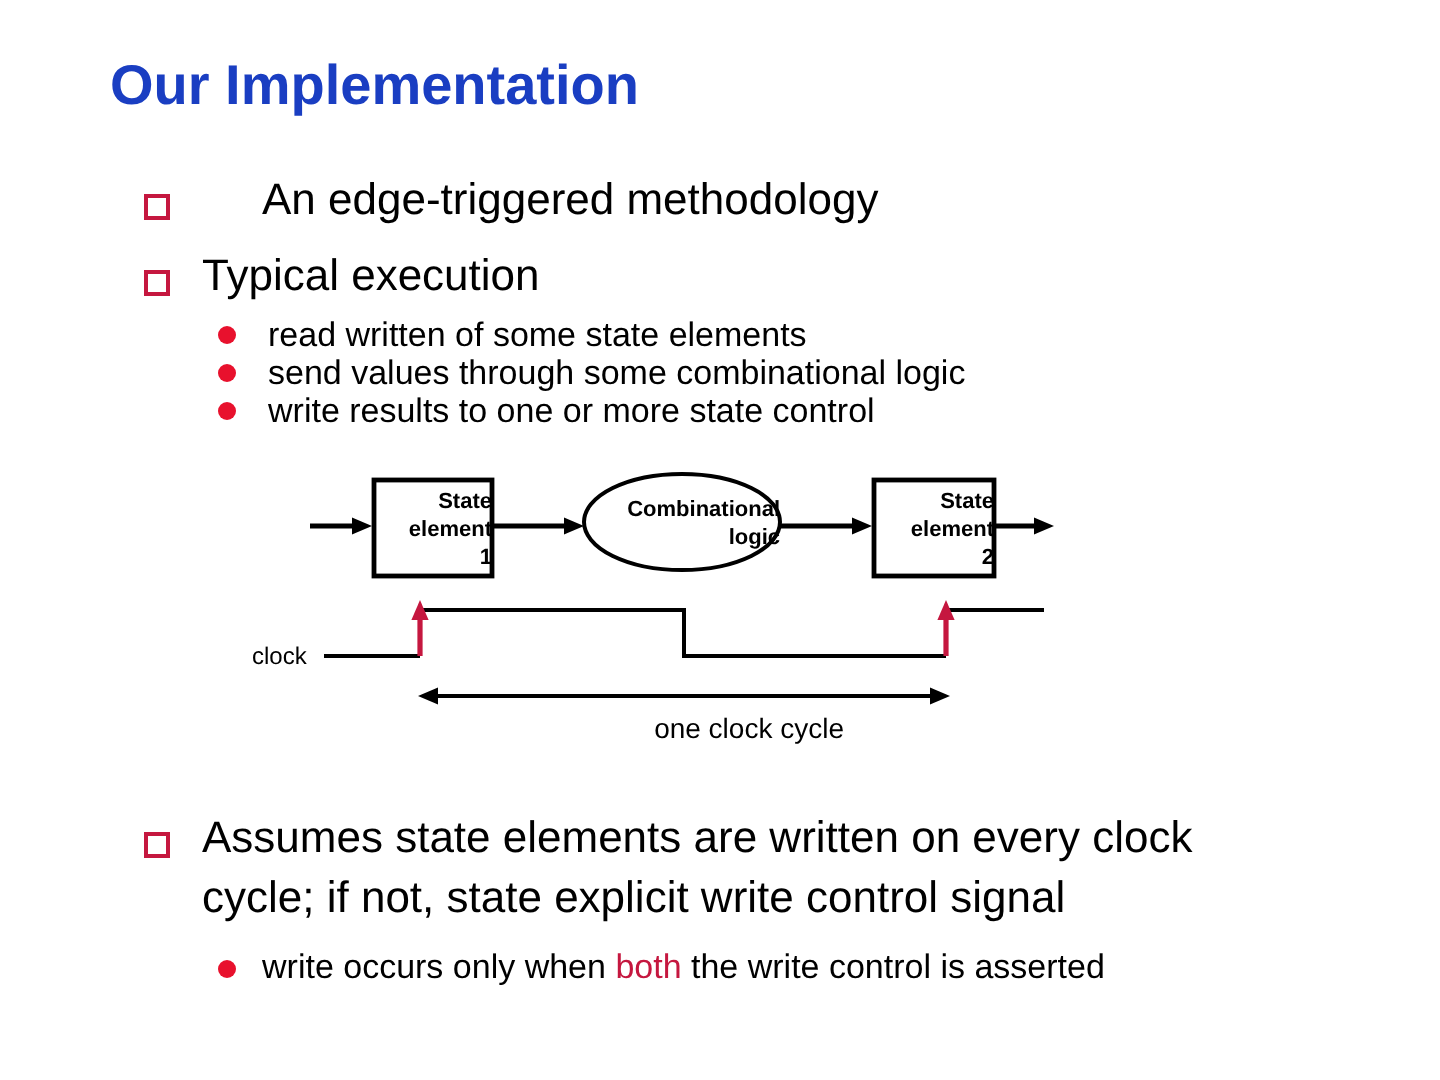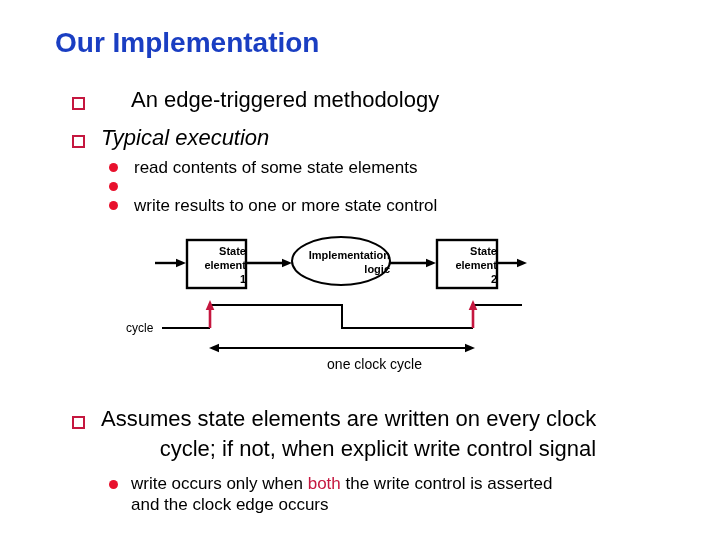--- a/index.html
+++ b/index.html
@@ -3,21 +3,21 @@
 <meta charset="utf-8">
 <style>
   html,body{margin:0;padding:0;background:#ffffff;}
   .slide{
     position:relative;width:720px;height:540px;background:#ffffff;overflow:hidden;
     font-family:"Liberation Sans",sans-serif;color:#000;padding-left:48px;
   }
   .abs{position:absolute;}
   .title{font-size:28px;font-weight:bold;color:#1a3ec2;white-space:nowrap;}
   .b-text{font-size:22px;white-space:nowrap;}
-  .b-para{font-size:22px;line-height:30px;white-space:nowrap;text-align:right;}
+  .b-para{font-size:22px;line-height:30px;white-space:nowrap;}
   .sq{
     width:13px;height:13px;box-sizing:border-box;
     border:2px solid #c5173f;background:#fff;
   }
   .dot{width:9px;height:9px;border-radius:50%;background:#e8112d;}
   .sub-text{font-size:17px;white-space:nowrap;}
   .sub-line{line-height:21px;white-space:nowrap;font-size:17px;}
   .em-red{color:#c5173f;}
   .diag-label{
     font-size:11px;font-weight:bold;text-align:right;
@@ -31,26 +31,27 @@
 <body>
 
 <div class="slide">
 
   <div class="abs title" style="left:55px;top:27px;">Our Implementation</div>
 
   <div class="abs sq" style="left:72px;top:97px;"></div>
   <div class="abs b-text" style="left:101px;top:87px;margin-left:30px;">An edge-triggered methodology</div>
 
   <div class="abs sq" style="left:72px;top:135px;"></div>
-  <div class="abs b-text" style="left:101px;top:125px;font-style:italic;">Typical execution</div>
+  <div class="abs b-text" style="left:101px;top:125px;">Typical execution</div>
 
   <div class="abs dot" style="left:109px;top:163px;"></div>
-  <div class="abs sub-text" style="left:134px;top:158px;">read contents of some state elements</div>
+  <div class="abs sub-text" style="left:134px;top:158px;">read written of some state elements</div>
 
   <div class="abs dot" style="left:109px;top:182px;"></div>
+  <div class="abs sub-text" style="left:134px;top:177px;">send values through some combinational logic</div>
 
   <div class="abs dot" style="left:109px;top:201px;"></div>
   <div class="abs sub-text" style="left:134px;top:196px;">write results to one or more state control</div>
 
   <svg class="abs" style="left:0;top:0;pointer-events:none;" width="720" height="540" viewBox="0 0 720 540">
 
     <g stroke="#000" stroke-width="2.4">
       <line x1="155" y1="263" x2="178" y2="263"></line>
       <line x1="246" y1="263" x2="284" y2="263"></line>
       <line x1="390" y1="263" x2="428" y2="263"></line>
@@ -83,35 +84,34 @@
     <g>
       <line x1="218" y1="348" x2="466" y2="348" stroke="#000" stroke-width="2"></line>
       <polygon points="209,348 219,343.7 219,352.3" fill="#000" stroke="none"></polygon>
       <polygon points="475,348 465,343.7 465,352.3" fill="#000" stroke="none"></polygon>
     </g>
   </svg>
 
   <div class="abs diag-label" style="left:187px;top:244px;width:59px;">State
 element
 1</div>
-  <div class="abs diag-label" style="left:292px;top:248px;width:98px;">Implementation
+  <div class="abs diag-label" style="left:292px;top:248px;width:98px;">Combinational
 logic</div>
   <div class="abs diag-label" style="left:437px;top:244px;width:60px;">State
 element
 2</div>
-  <div class="abs clock-label" style="left:126px;top:321px;">cycle</div>
+  <div class="abs clock-label" style="left:126px;top:321px;">clock</div>
   <div class="abs cycle-label" style="left:262px;top:356px;width:160px;">one clock cycle</div>
 
   <div class="abs sq" style="left:72px;top:416px;"></div>
   <div class="abs b-para" style="left:101px;top:404px;">
     <div>Assumes state elements are written on every clock</div>
-    <div>cycle; if not, when explicit write control signal</div>
+    <div>cycle; if not, state explicit write control signal</div>
   </div>
 
   <div class="abs dot" style="left:109px;top:480px;"></div>
   <div class="abs" style="left:131px;top:473px;">
     <div class="sub-line">
       <span>write occurs only when </span><span class="em-red">both</span><span> the write control is asserted</span>
     </div>
-    <div class="sub-line">and the clock edge occurs</div>
   </div>
 
 </div>
 
 </body></html>

